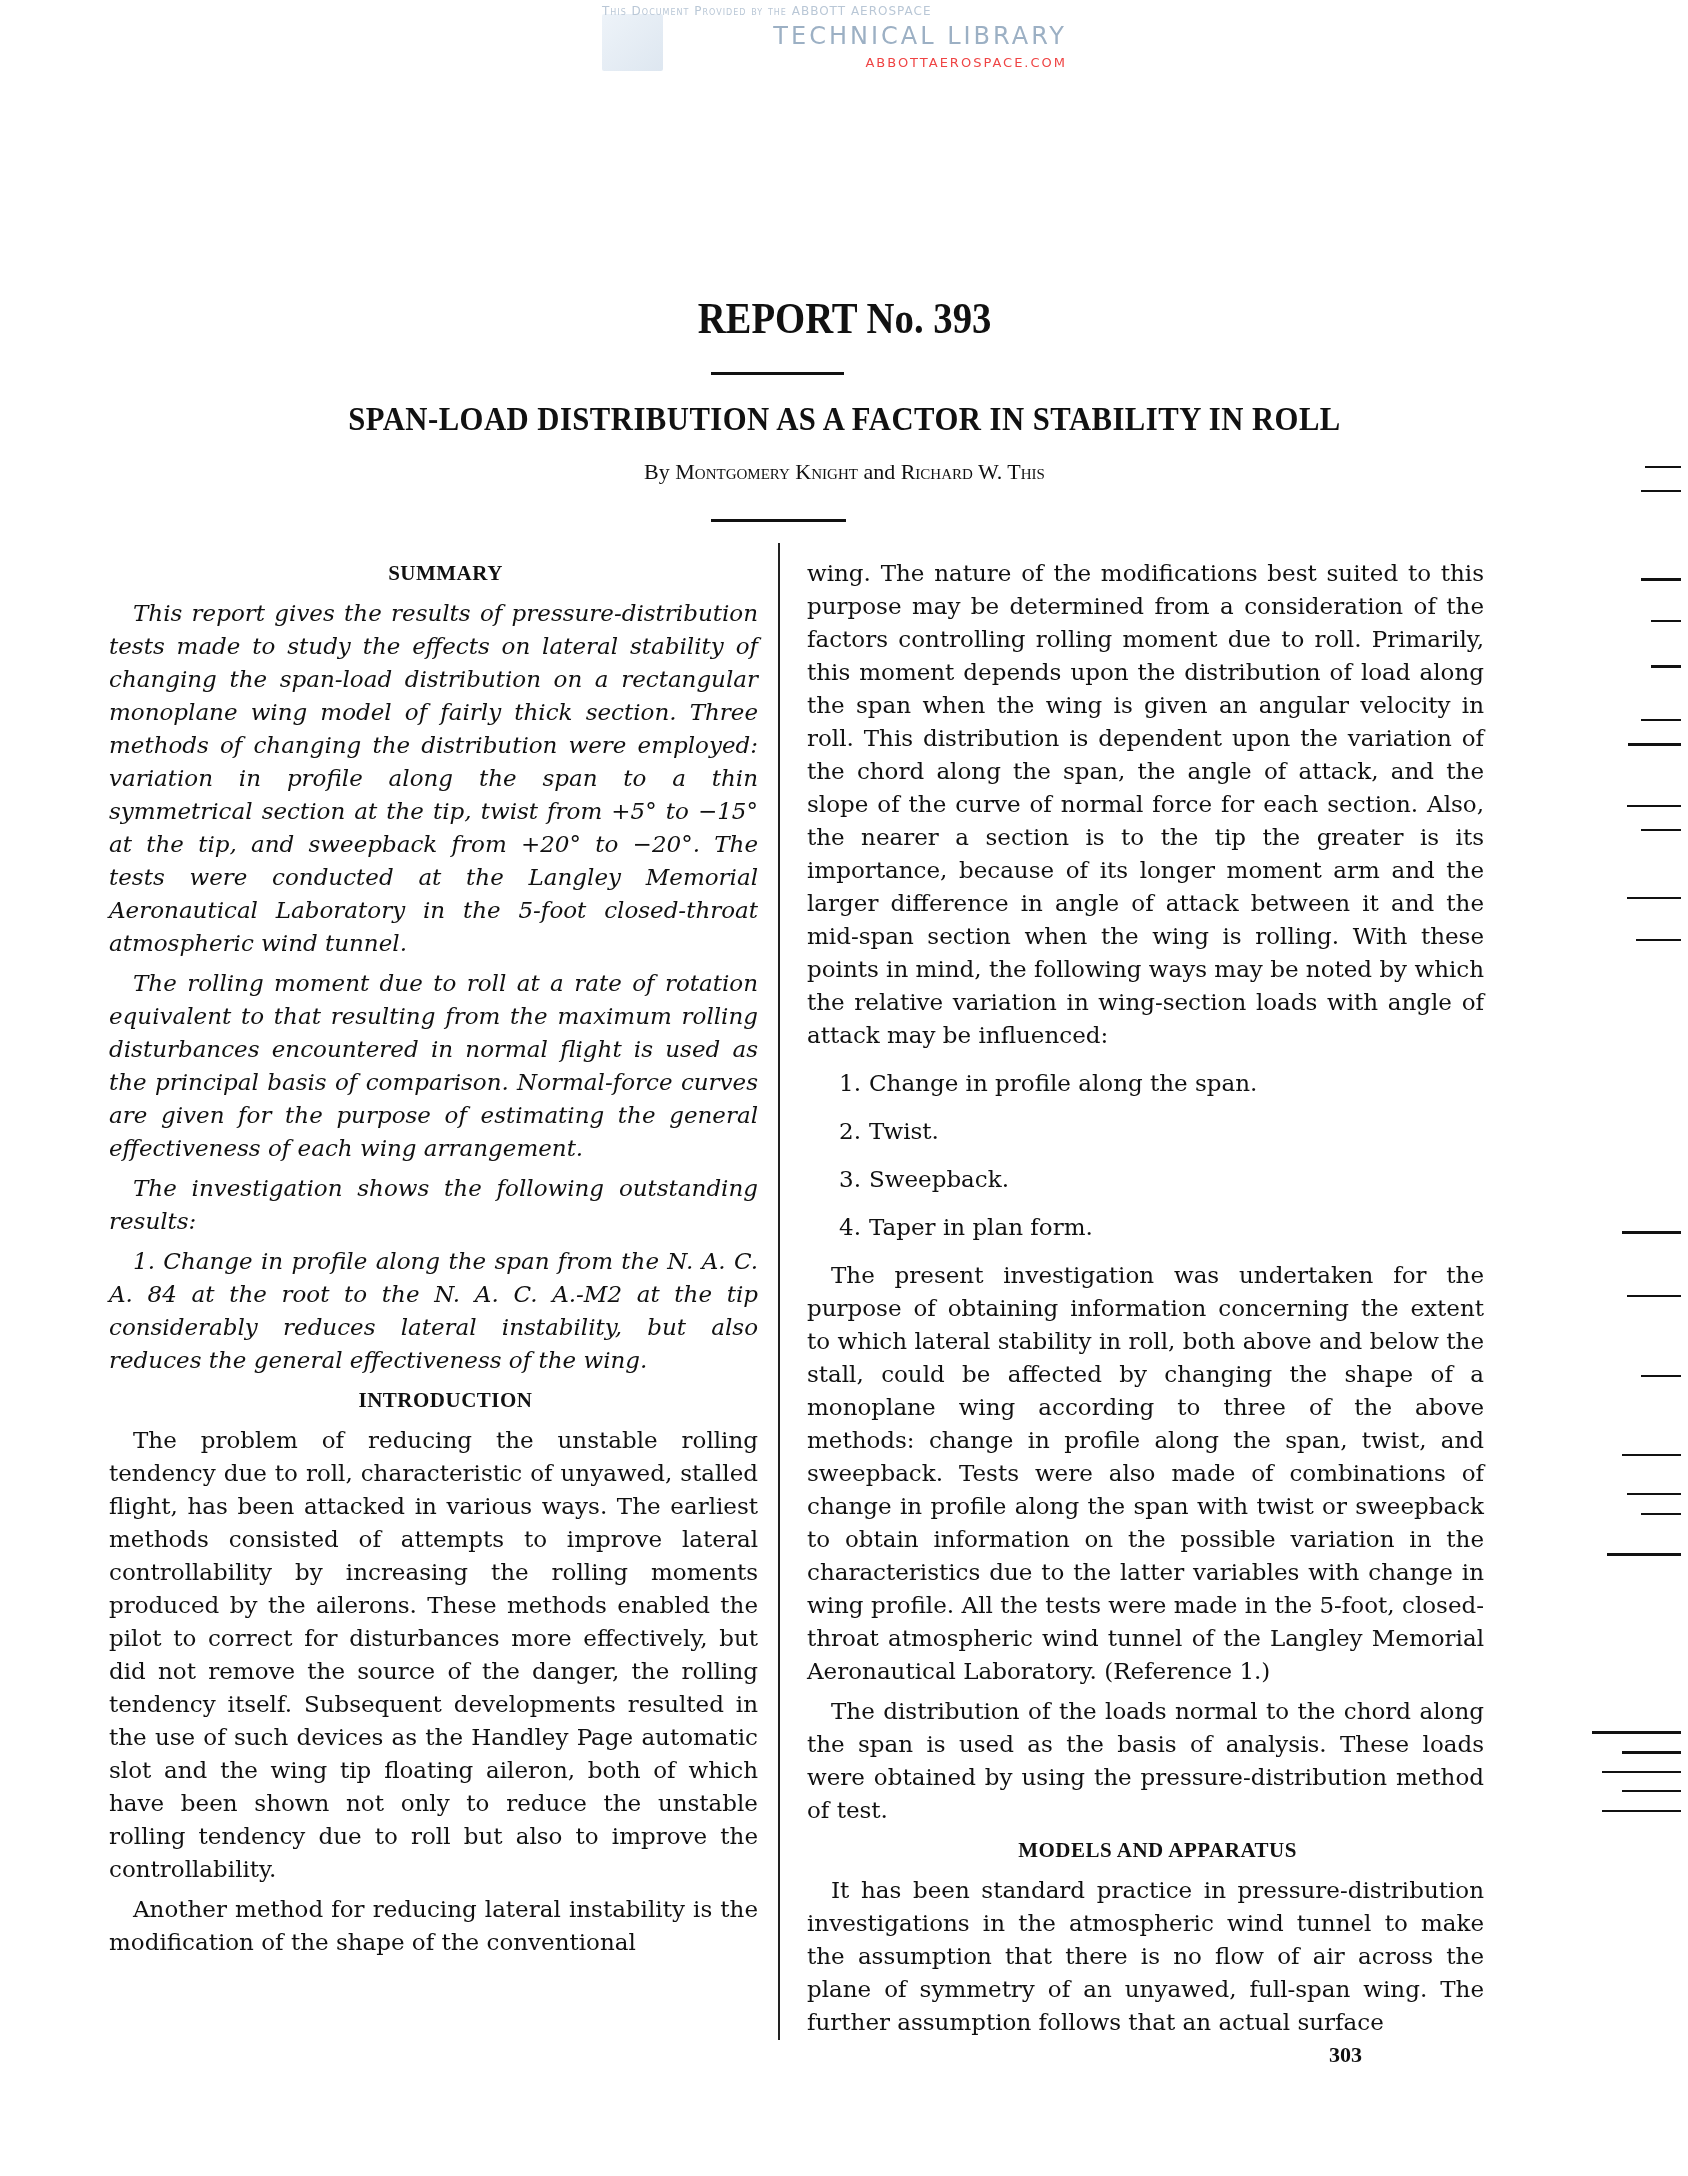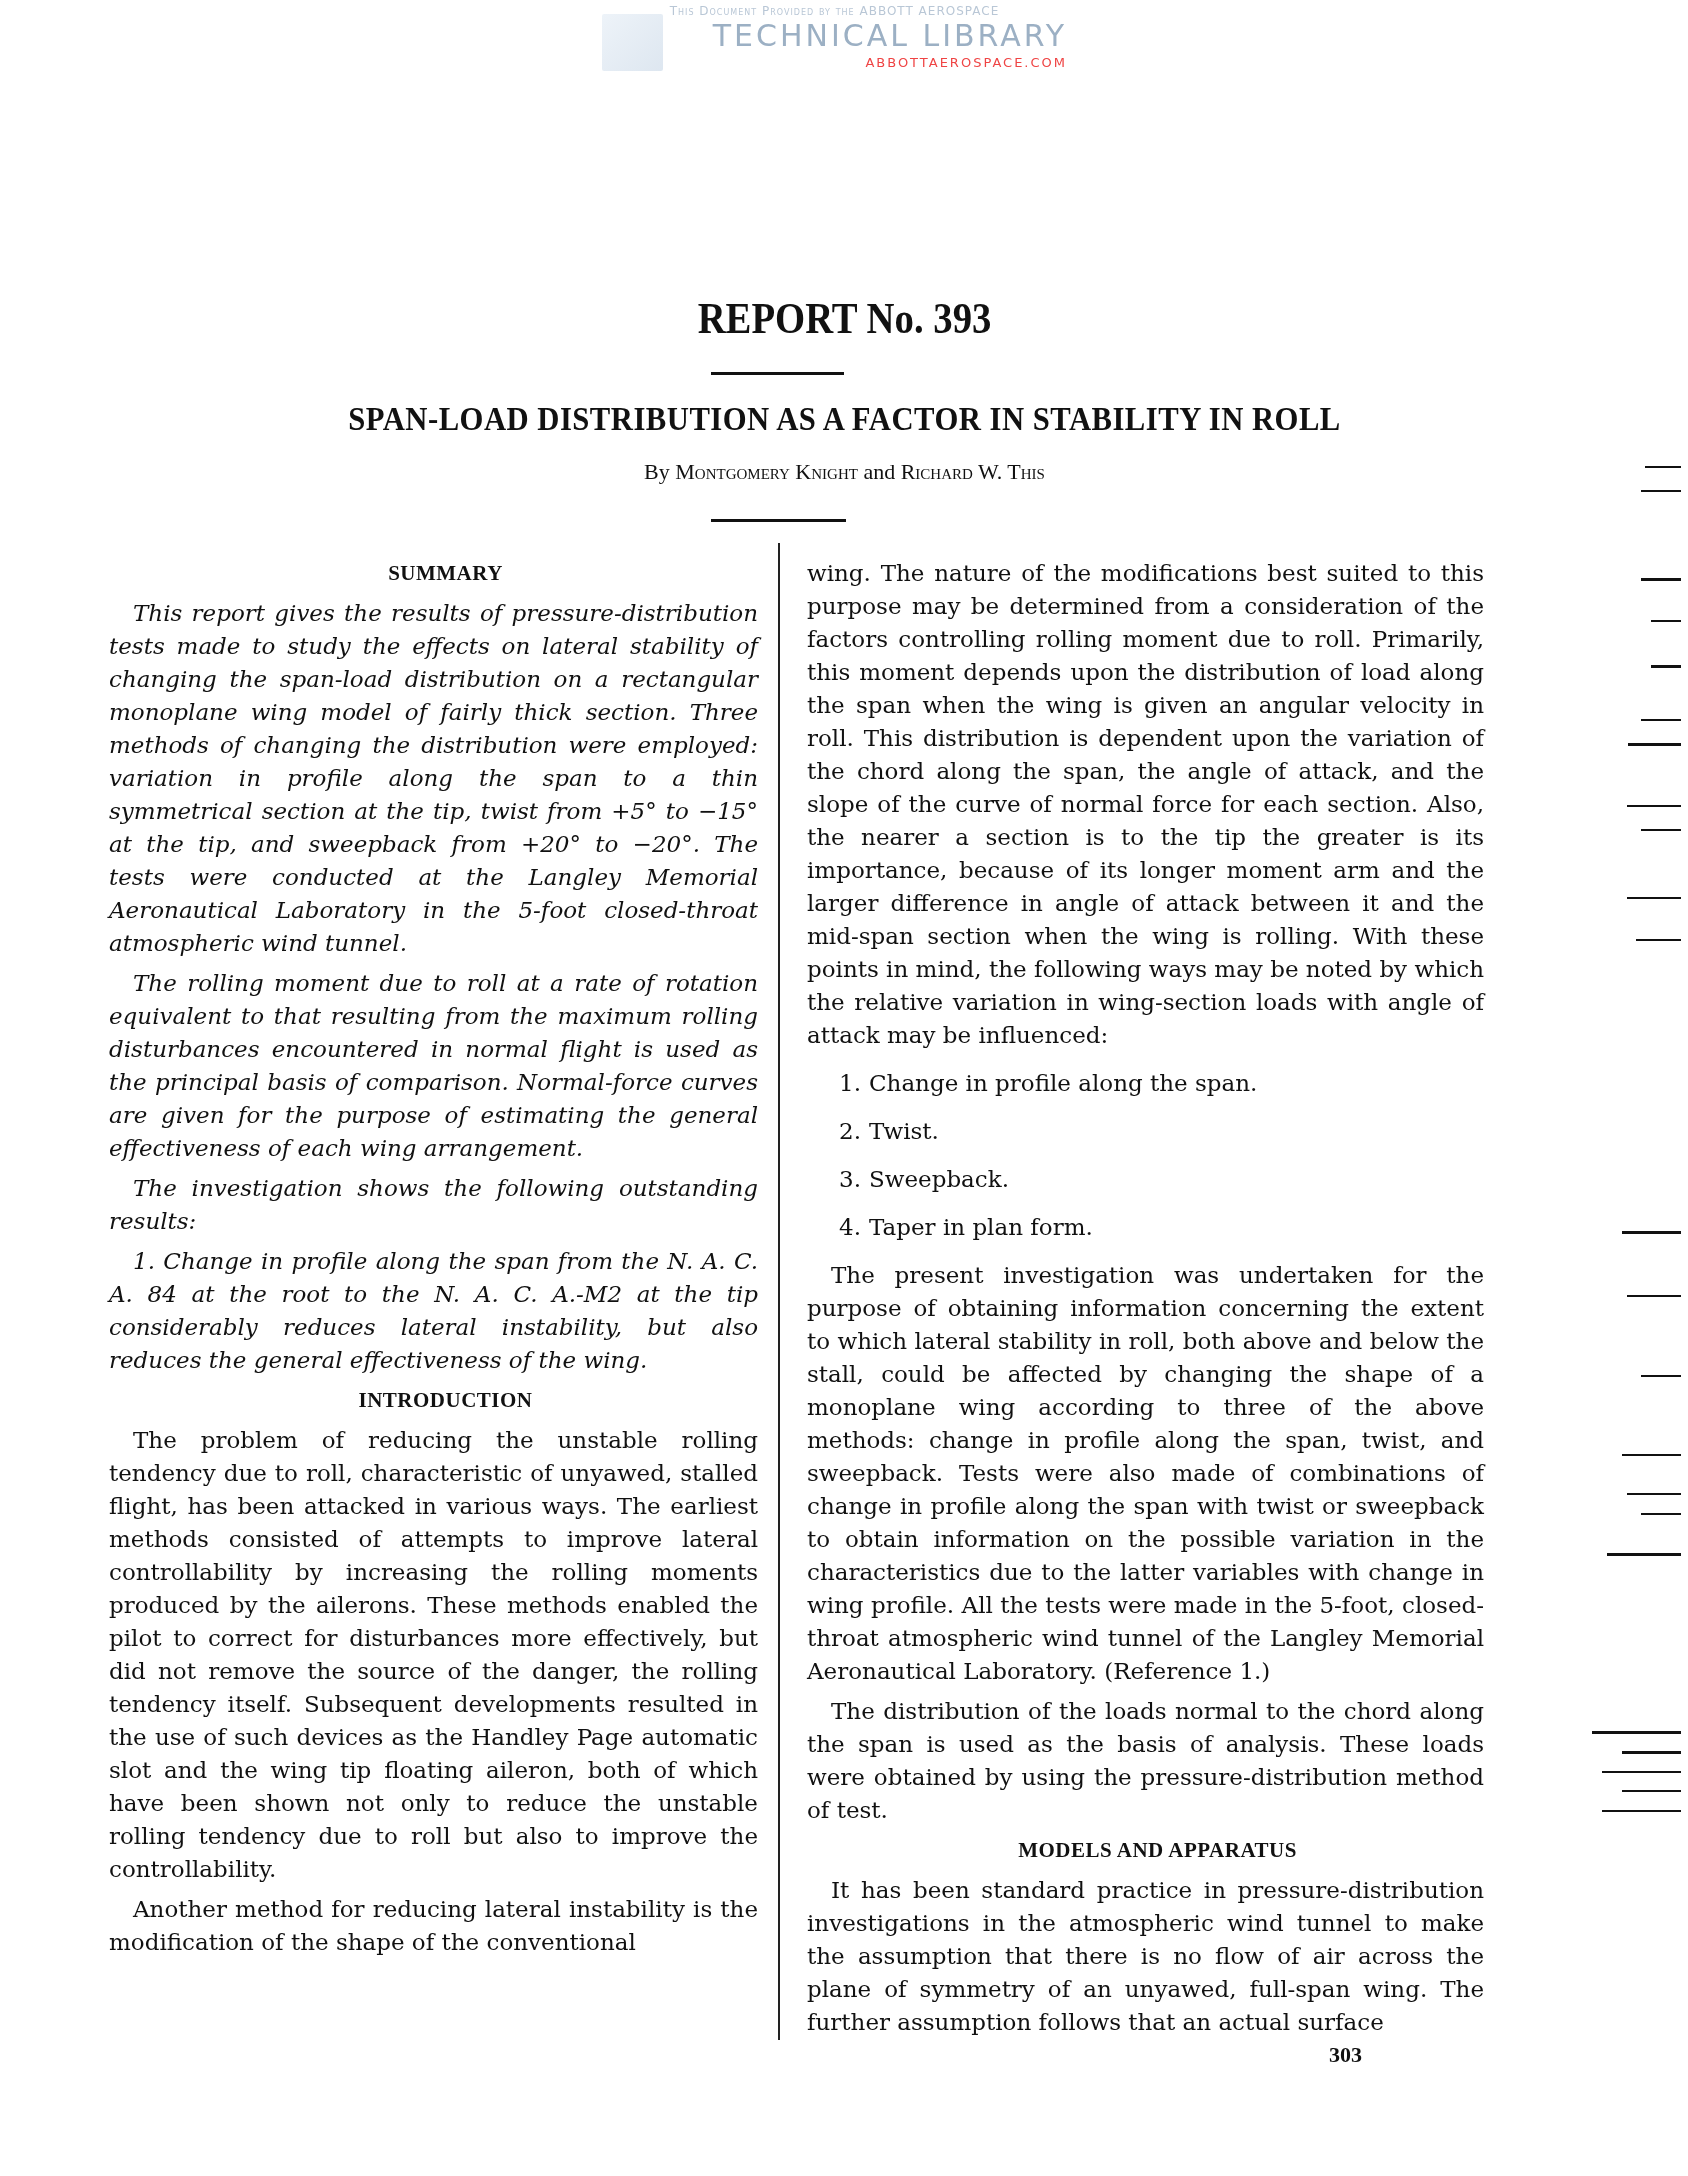--- a/index.html
+++ b/index.html
@@ -7,27 +7,27 @@
     width: 1689px; height: 2176px; position: relative; overflow: hidden;
     font-family: "DejaVu Serif", "Liberation Serif", serif; color: #111;
   }
   .watermark { position: absolute; left: 594px; top: 4px; width: 475px; height: 69px; }
   .wm-bg {
     position: absolute; left: 8px; top: 10px; width: 61px; height: 57px;
     background: linear-gradient(135deg, #e6eef6, #cfdcea); opacity: 0.7;
     border-radius: 2px;
   }
   .wm-line1 {
-    position: absolute; left: 8px; top: 0; width: 465px; text-align: center;
+    position: absolute; left: 8px; top: 0; width: 465px; text-align: left;
     font-family: "DejaVu Sans", sans-serif; font-size: 12px; letter-spacing: 1px;
     color: #b9c7d6; font-variant: small-caps;
   }
   .wm-line2 {
     position: absolute; left: 12px; top: 16px; width: 461px; text-align: right;
-    font-family: "DejaVu Sans", sans-serif; font-size: 30px; letter-spacing: 3px;
+    font-family: "DejaVu Sans", sans-serif; font-size: 24px; letter-spacing: 3px;
     color: #9cb0c4; line-height: 32px;
   }
   .wm-line3 {
     position: absolute; left: 8px; top: 51px; width: 465px; text-align: right;
     font-family: "DejaVu Sans", sans-serif; font-size: 13px; letter-spacing: 2px;
     color: #ef4444;
   }
 
   .report-no {
     position: absolute; left: 0; width: 1689px; top: 293px; text-align: center;

